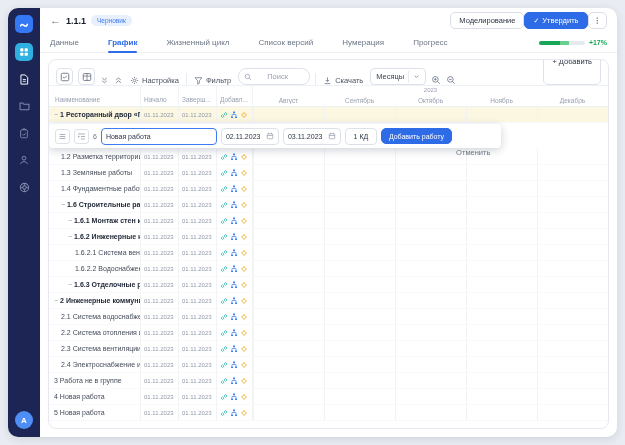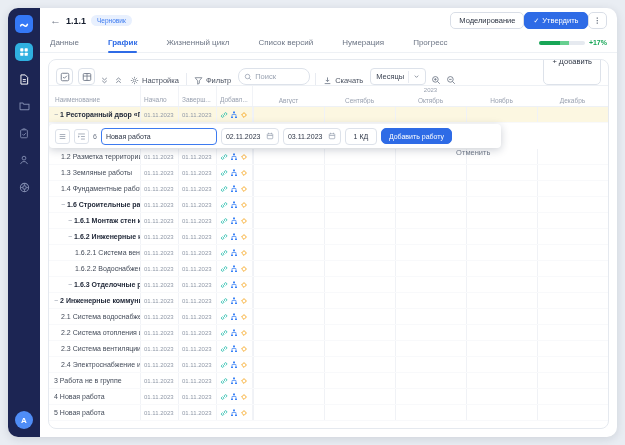--- a/index.html
+++ b/index.html
@@ -33,21 +33,21 @@
 .progress-wrap{margin-left:auto;display:flex;align-items:center;gap:4px;}
 .pbar{width:46px;height:4px;border-radius:2px;background:#e6eaf0;display:flex;overflow:hidden;}
 .pbar div{height:100%;}
 .plabel{font-size:7px;font-weight:bold;color:#18a657;}
 
 .card{margin:6px 8px 8px;border:1px solid #e5e9ef;border-radius:8px;flex:1;display:flex;flex-direction:column;overflow:hidden;min-height:0;}
 .toolbar{height:25px;display:flex;align-items:flex-end;gap:5px;padding:0 7px;flex:none;}
 .ticon{width:17px;height:17px;border:1px solid #dde2ea;border-radius:4px;background:#fff;display:flex;align-items:center;justify-content:center;padding:0;cursor:pointer;flex:none;}
 .tplain{display:flex;align-items:center;color:#717a89;cursor:pointer;flex:none;}
 .tbtn{display:flex;align-items:center;gap:3px;font-size:7.5px;color:#4a5261;background:none;border:none;font-family:inherit;padding:0 2px;cursor:pointer;flex:none;}
-.search{display:flex;align-items:center;gap:3px;border:1px solid #dde2ea;border-radius:8px;height:17px;padding:0 5px;width:72px;cursor:text;flex:none;}
+.search{display:flex;align-items:center;gap:15px;border:1px solid #dde2ea;border-radius:8px;height:17px;padding:0 5px;width:72px;cursor:text;flex:none;}
 .search .ph{font-size:7.5px;color:#9aa3b2;}
 .select{display:flex;align-items:center;gap:4px;border:1px solid #dde2ea;border-radius:4px;height:17px;padding:0 5px;font-size:7.5px;color:#3c4454;cursor:pointer;flex:none;}
 .vdiv{width:1px;height:12px;background:#e8ebf1;flex:none;}
 .addbtn{margin-left:auto;font-size:7.5px;border:1px solid #dde2ea;border-radius:5px;background:#fff;color:#2b3342;padding:18px 8px;font-family:inherit;cursor:pointer;flex:none;}
 
 .ghead{display:flex;border-top:1px solid #eef1f5;border-bottom:1px solid #eef1f5;height:22px;flex:none;}
 .c{display:flex;align-items:center;flex:none;border-right:1px solid #f1f3f7;overflow:hidden;}
 .c.name{width:92px;}
 .c.date{width:38px;padding-left:3px;font-size:6px;color:#9099a8;white-space:nowrap;}
 .c.icons{width:36px;padding-left:3px;gap:2px;}

